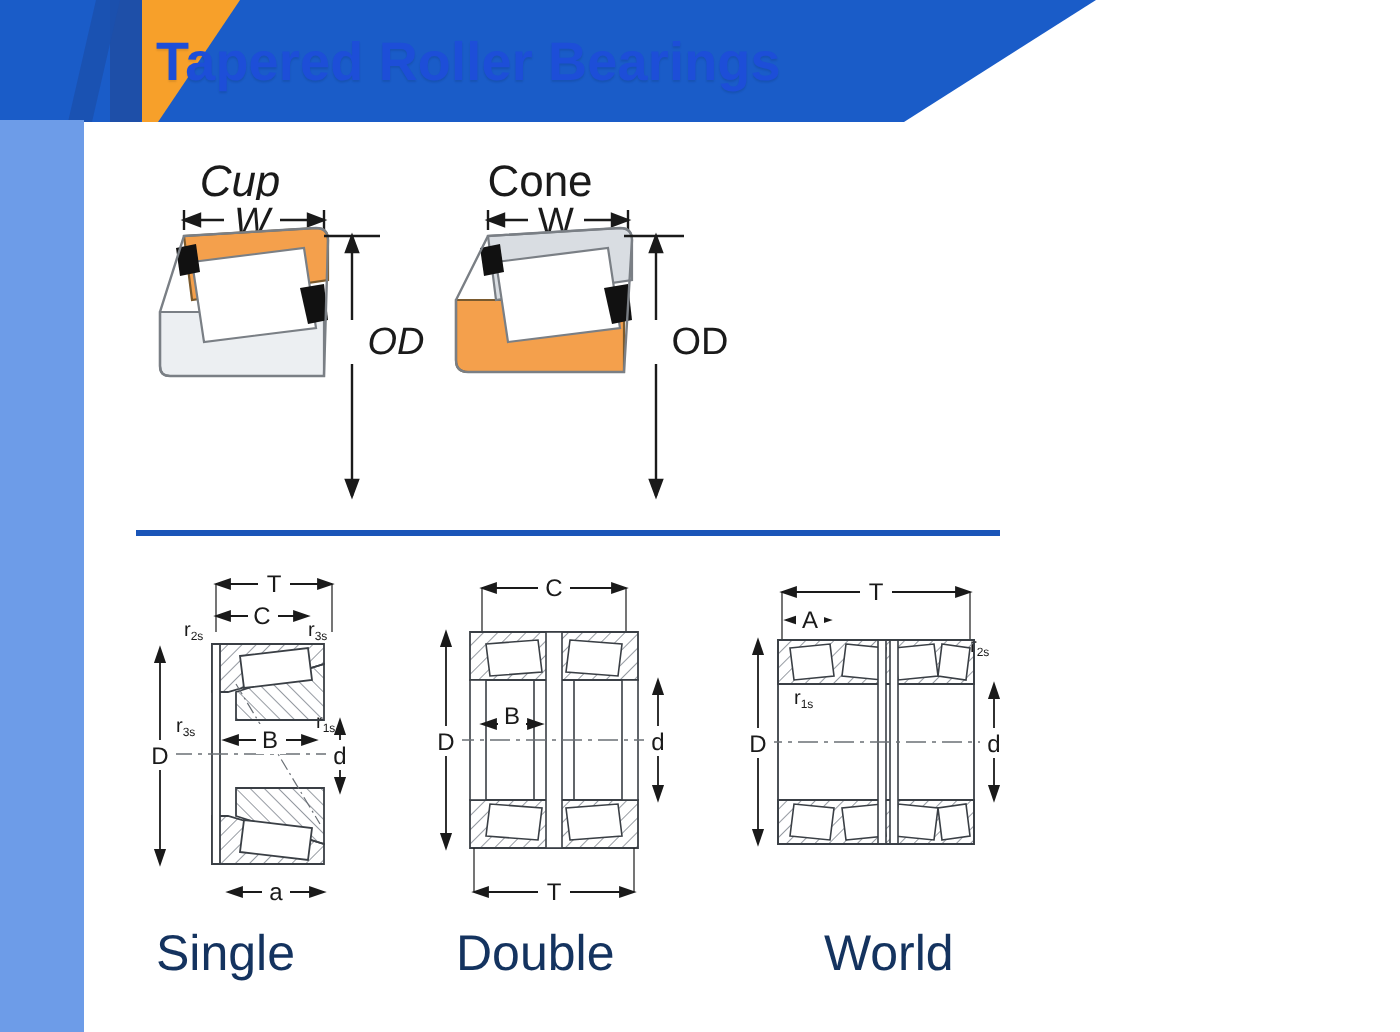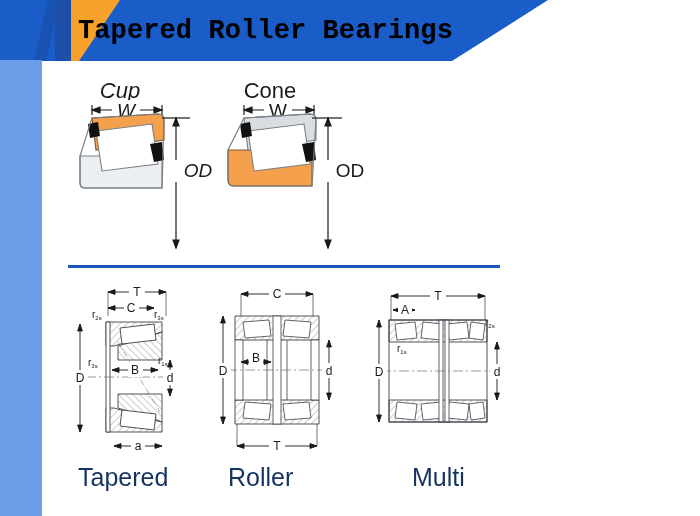--- a/index.html
+++ b/index.html
@@ -10,24 +10,23 @@
     overflow:hidden;
     position:relative;
   }
   .slide{position:absolute;inset:0;width:700px;height:516px;overflow:hidden;background:#fff;}
 
   
   .header-wrap{position:absolute;left:0;top:0;width:700px;height:62px;}
   .header-svg{position:absolute;left:0;top:0;}
   .title{
     position:absolute;left:78px;top:14px;
-    color:#000000;font-size:27px;font-weight:bold;
+    color:#1d4ed8;font-size:27px;font-weight:bold;
     letter-spacing:.1px;line-height:34px;white-space:nowrap;
     text-shadow:0 1px 1px rgba(0,0,0,.10);
-    font-family:Liberation Mono, monospace;
   }
 
   
   .sidebar{position:absolute;left:0;top:60px;width:42px;height:456px;background:#6d9ce8;}
 
   
   .logo{position:absolute;left:548px;top:8px;width:146px;height:74px;}
 
   
   .divider{position:absolute;left:68px;top:265px;width:432px;height:3px;background:#1a55b8;}
@@ -391,17 +390,17 @@
       <g stroke="#1a1a1a" stroke-width=".9">
         <line x1="134" y1="60" x2="134" y2="118"></line>
         <polygon points="134,60 131.6,67 136.4,67" fill="#1a1a1a"></polygon>
         <polygon points="134,118 131.6,111 136.4,111" fill="#1a1a1a"></polygon>
       </g>
       <rect x="127" y="82" width="15" height="15" fill="#fff"></rect>
       <text x="134" y="94" font-size="12" text-anchor="middle" fill="#1a1a1a">d</text>
     </svg>
   </div>
 
-  <div class="cap" style="left:78px;top:463px;">Tapered</div>
-  <div class="cap" style="left:228px;top:463px;">Roller</div>
-  <div class="cap" style="left:412px;top:463px;">Multi</div>
+  <div class="cap" style="left:78px;top:463px;">Single</div>
+  <div class="cap" style="left:228px;top:463px;">Double</div>
+  <div class="cap" style="left:412px;top:463px;">World</div>
 
 </div>
 
 </body></html>

